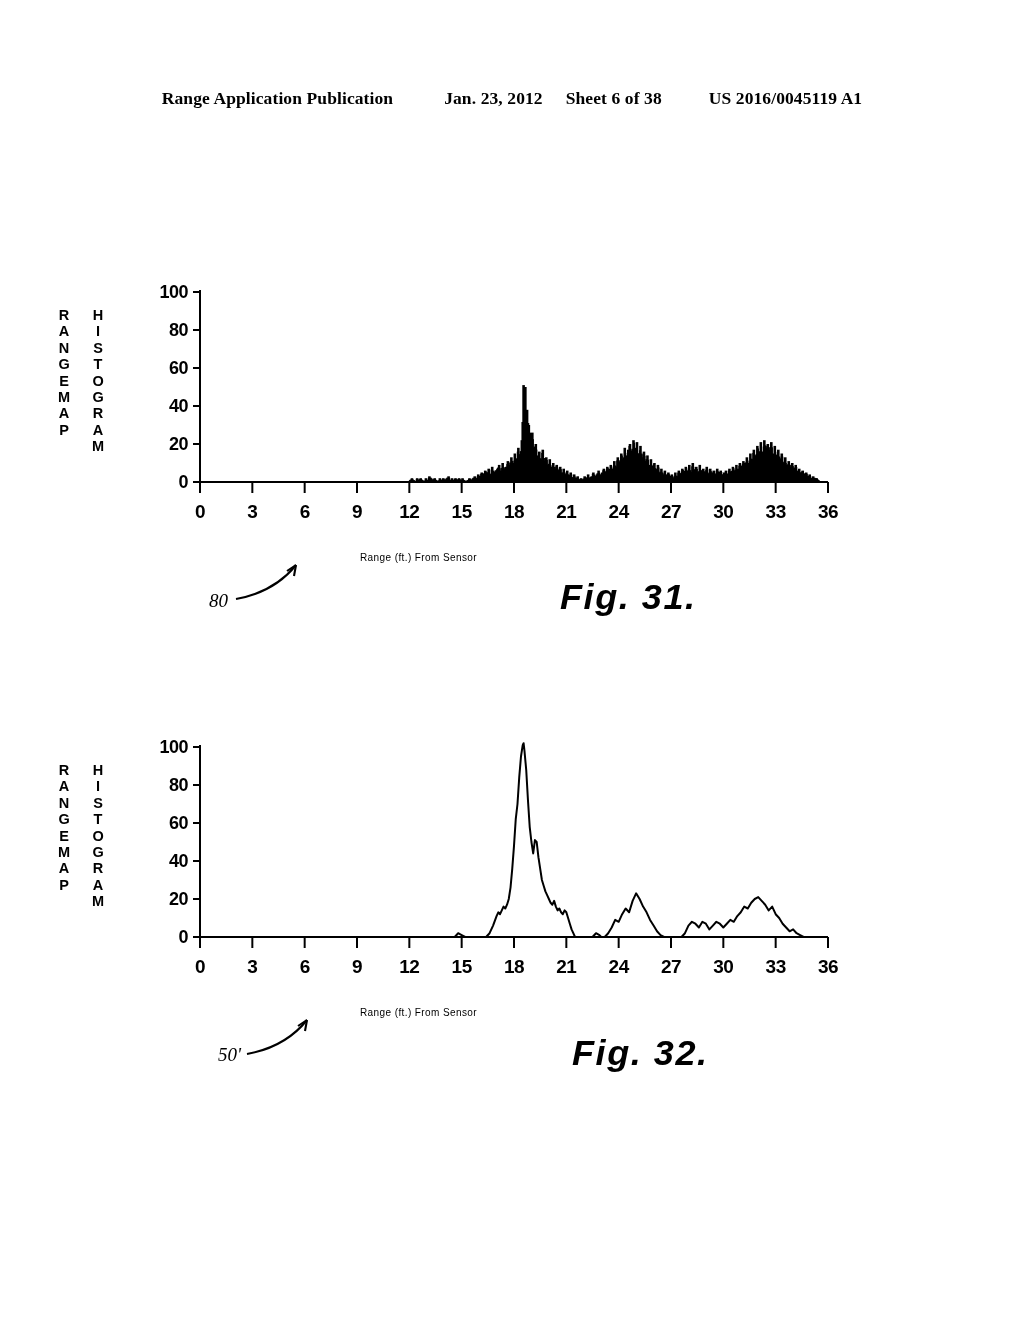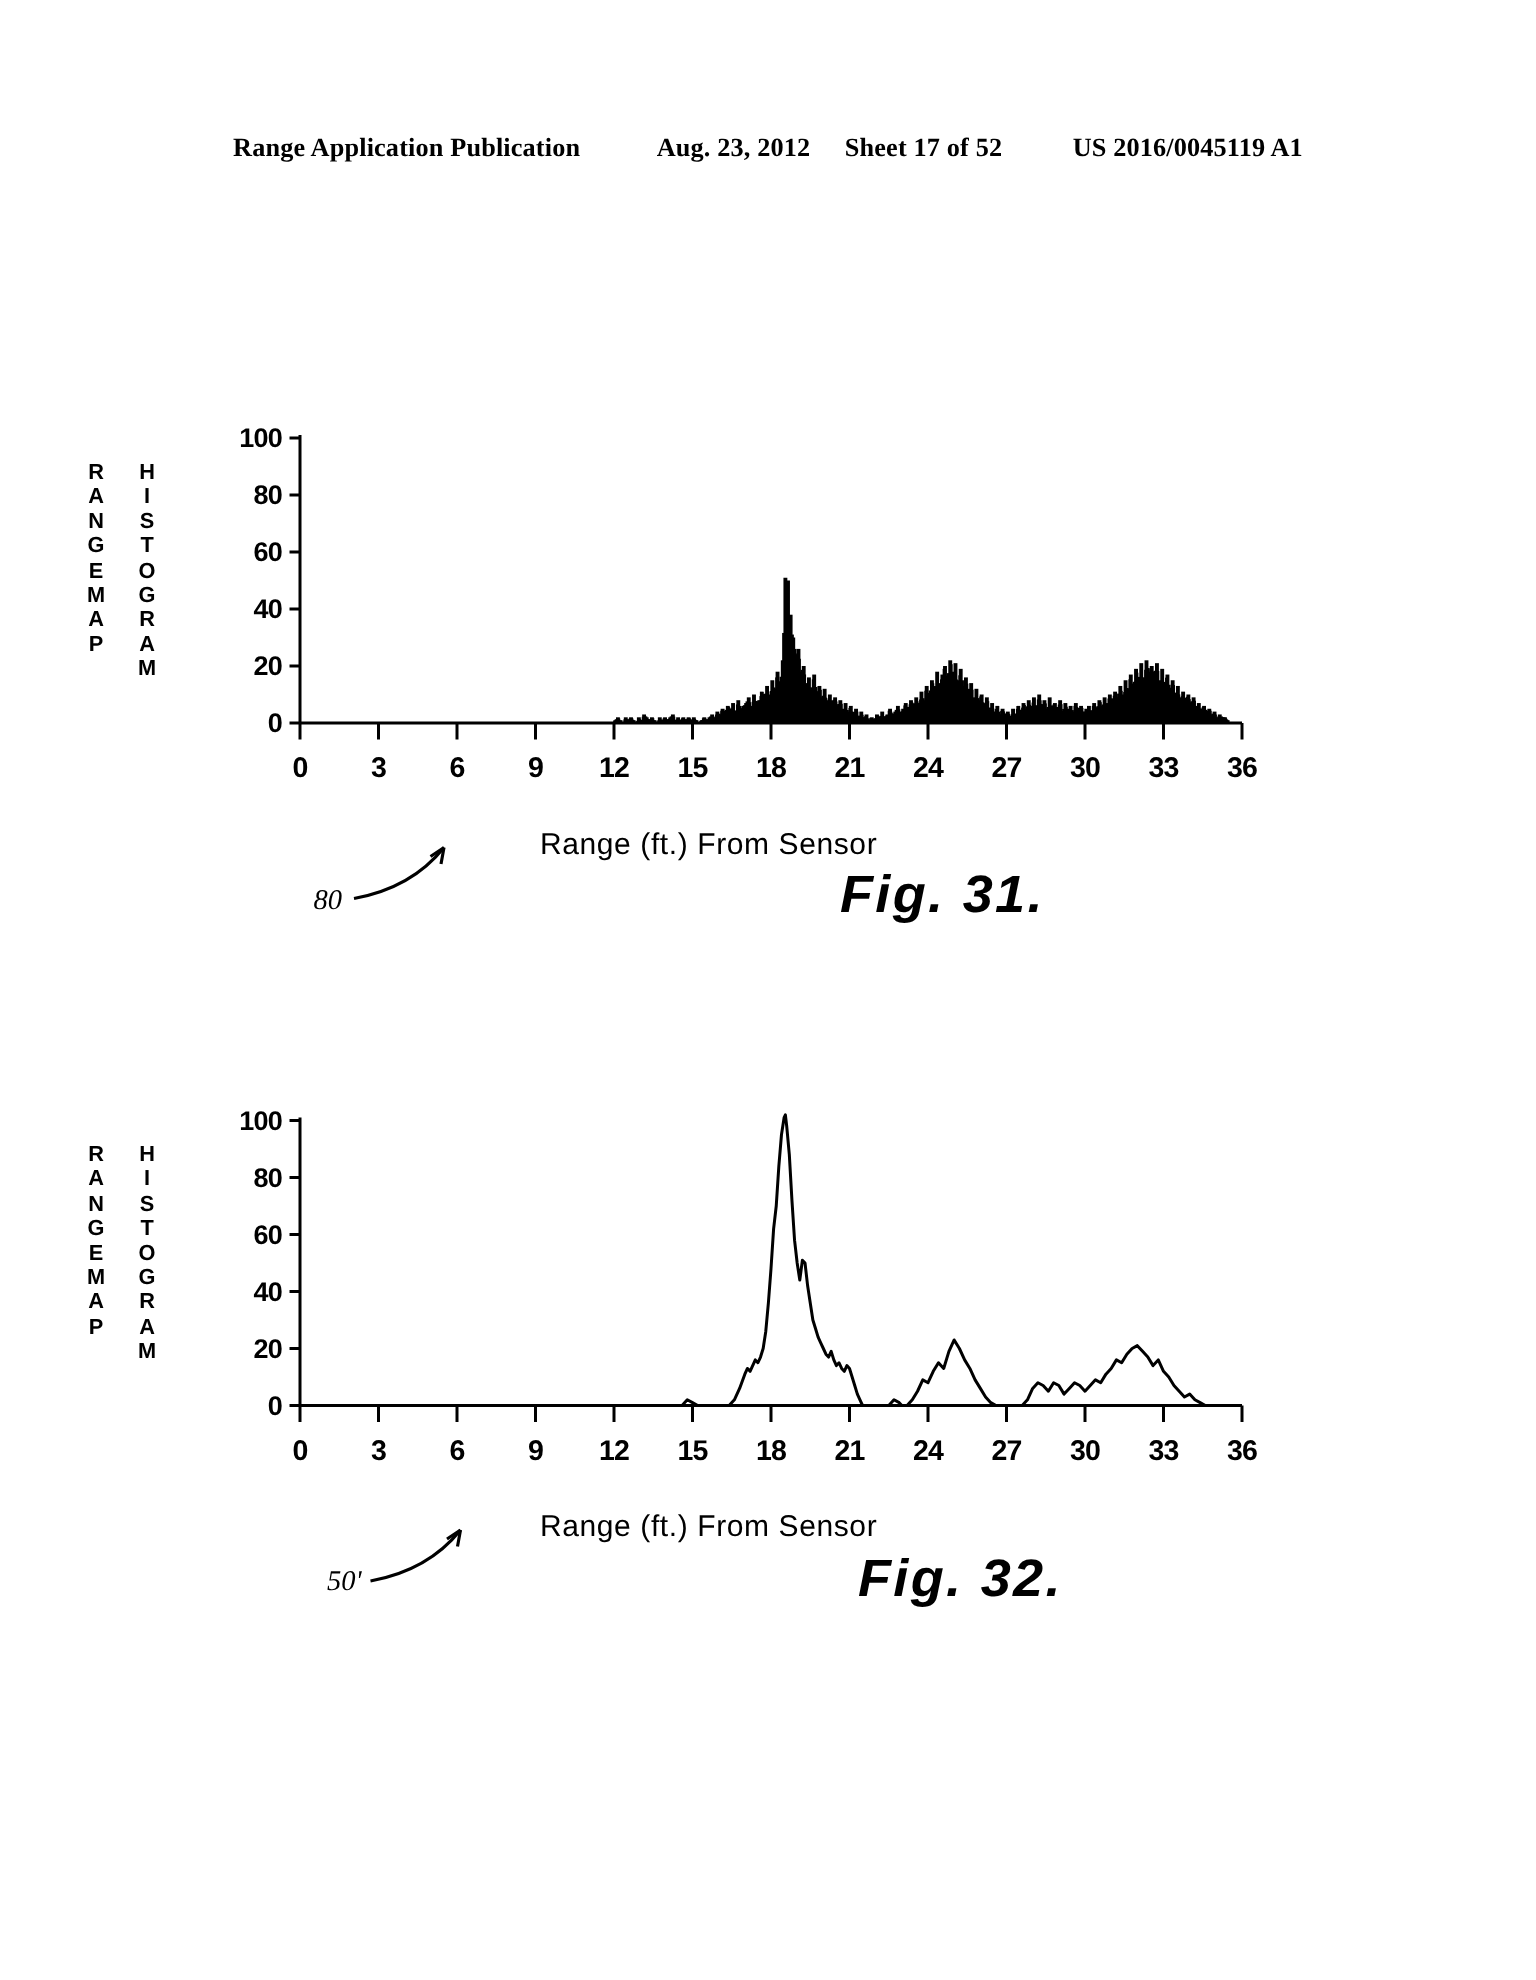--- a/index.html
+++ b/index.html
@@ -70,21 +70,21 @@
     text-align: center;
     white-space: pre;
     color: #000;
   }
   .ylabel-rangemap { left: 58px; top: 27px; }
   .ylabel-histogram { left: 92px; top: 27px; }
 
   .xaxis-title {
     position: absolute;
     font-family: "Liberation Sans", sans-serif;
-    font-size: 20px;
+    font-size: 10px;
     letter-spacing: 0.4px;
     color: #000;
     white-space: nowrap;
   }
 
   
   .fig-caption {
     position: absolute;
     font-family: "Liberation Sans", sans-serif;
     font-style: italic;
@@ -117,23 +117,23 @@
   }
   #arrow-31 { left: 232px; top: 555px; }
   #arrow-32 { left: 243px; top: 1010px; }
 </style>
 </head>
 <body>
 
 <div id="page-header">
   <span class="hdr-seg">Range Application Publication</span>
   <span class="gap-xl"></span>
-  <span class="hdr-seg">Aug. 23, 2012</span>
+  <span class="hdr-seg">Jan. 23, 2012</span>
   <span class="gap-md"></span>
-  <span class="hdr-seg">Sheet 17 of 52</span>
+  <span class="hdr-seg">Sheet 6 of 38</span>
   <span class="gap-lg"></span>
   <span class="hdr-seg">US 2016/0045119 A1</span>
 </div>
 
 <div class="figure-block" id="figure-31">
 
   <div class="plot-area">
     <svg class="chart-svg" id="svg-fig31" width="720" height="270">
         <line x1="50" y1="10" x2="50" y2="202" stroke="#000" stroke-width="2"></line>
         <line x1="50" y1="202" x2="678" y2="202" stroke="#000" stroke-width="2"></line>

